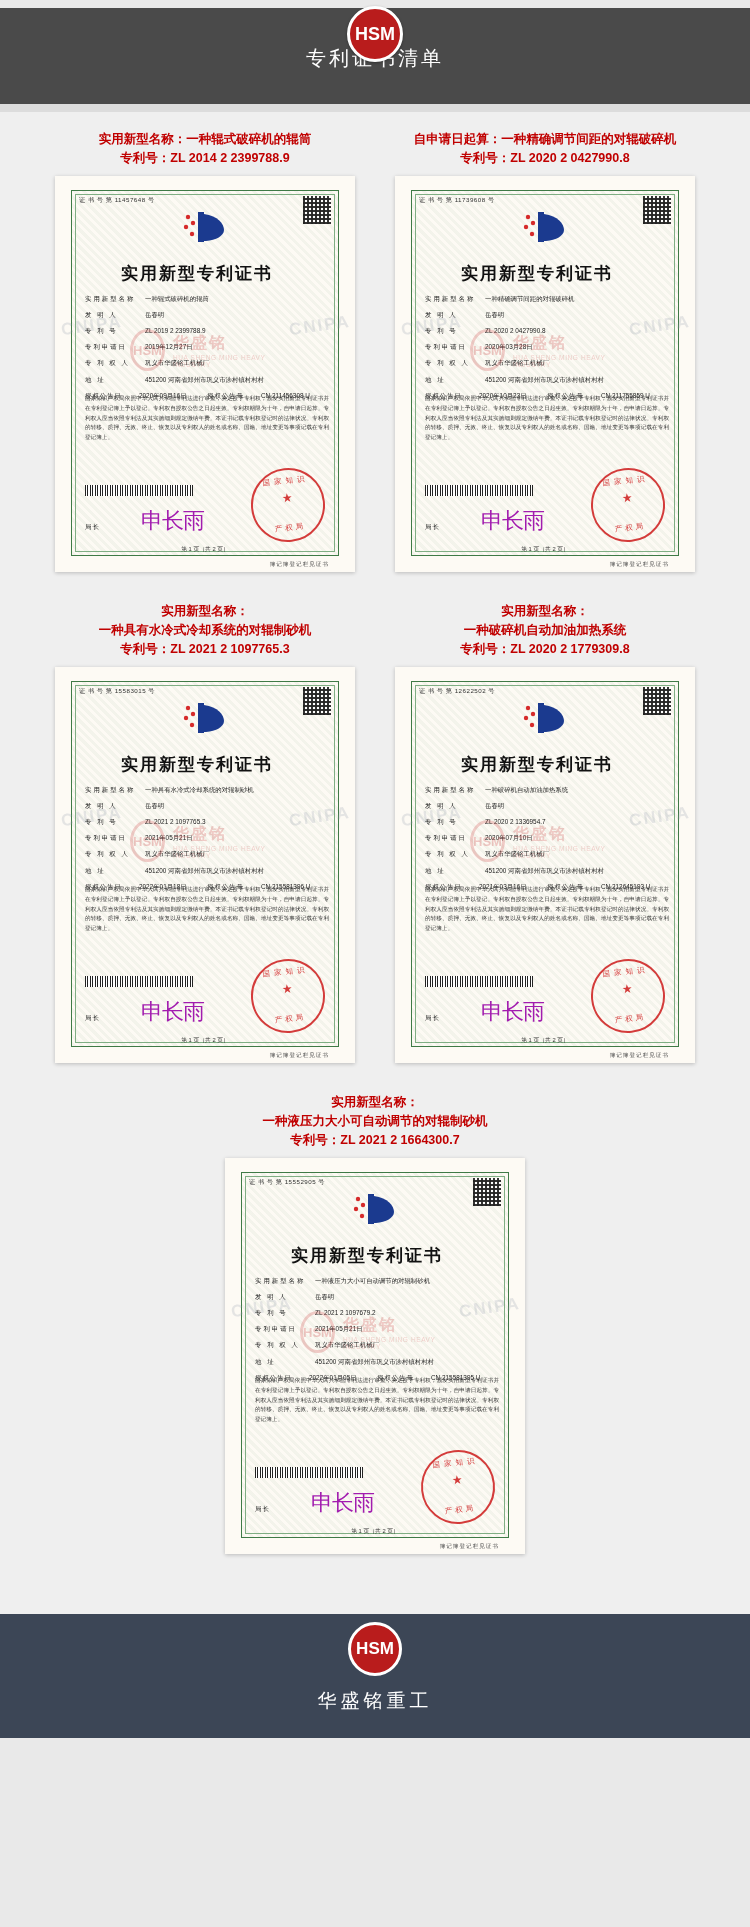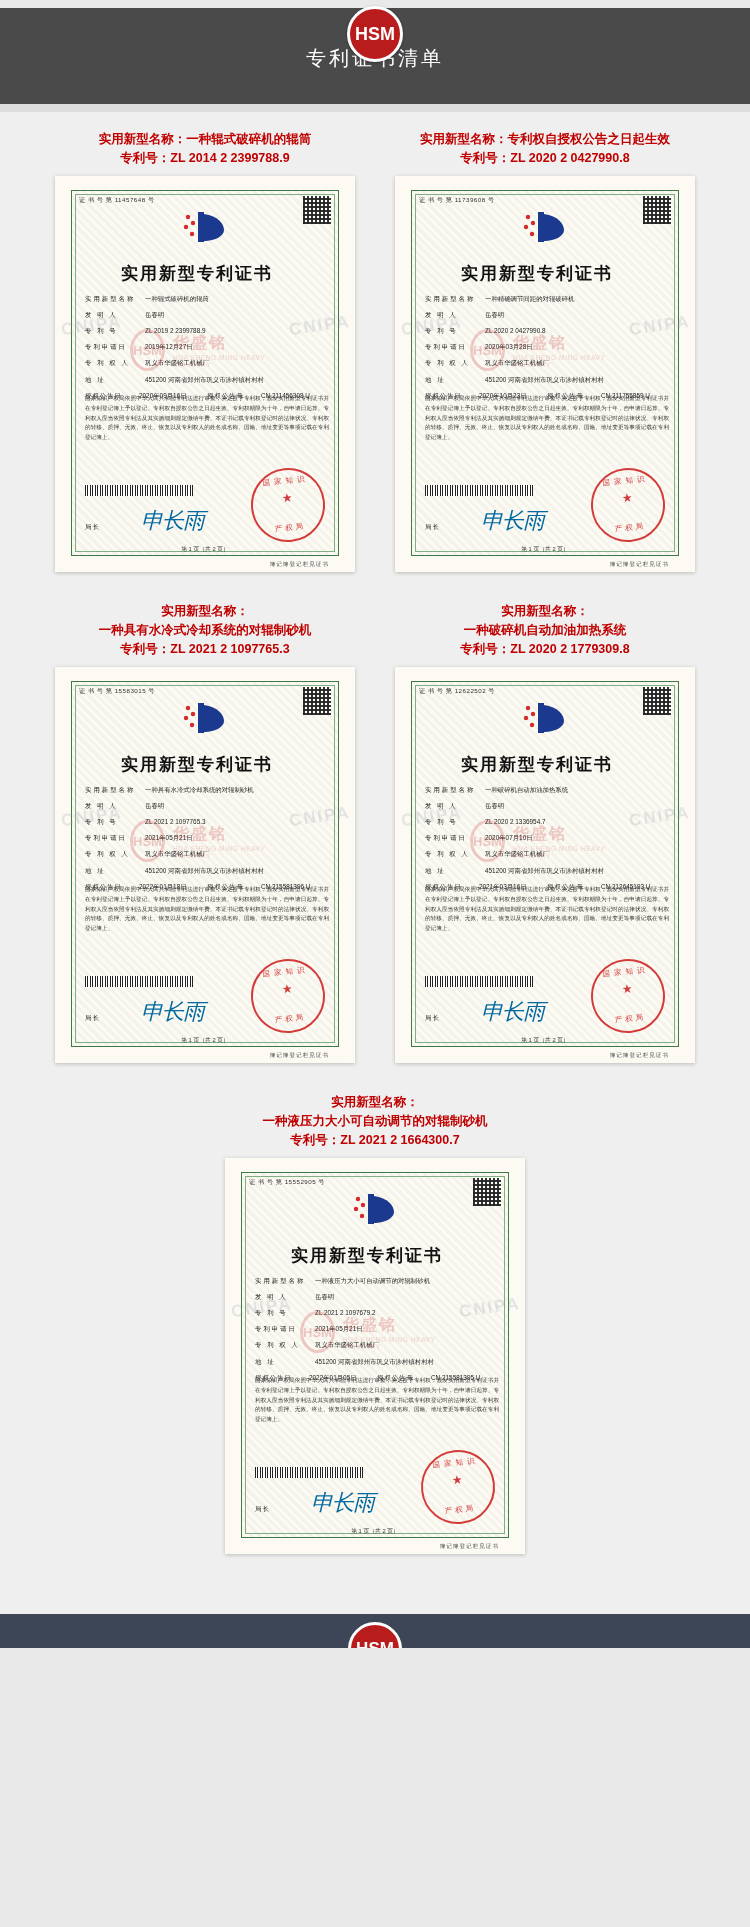--- a/index.html
+++ b/index.html
@@ -161,23 +161,22 @@
     left: 30px; bottom: 40px;
     font-size: 6.4px;
     line-height: 1.6;
     color: #222;
     letter-spacing: 1px;
   }
   .sig-script {
     position: absolute;
     left: 86px; bottom: 36px;
     font-size: 22px;
-    color: #0369a1;
+    color: #a21caf;
     font-family: "DejaVu Serif", serif;
-    font-style: italic;
     letter-spacing: -1px;
   }
   .red-seal {
     position: absolute;
     right: 30px; bottom: 30px;
     width: 74px; height: 74px;
     border-radius: 50%;
     border: 2.5px solid #cf2222;
     color: #cf2222;
     display: flex;
@@ -365,21 +364,21 @@
             <div class="tx">
               <div class="cn">华盛铭</div>
               <div class="en">HUA SHENG MING HEAVY INDUSTRY</div>
             </div>
           </div>
         </div>
       </div>
 
       <div class="cert-block">
         <div class="cert-caption">
-          <span class="ln">实用新型名称：专利权自授权公告之日起生效</span>
+          <span class="ln">自申请日起算：一种精确调节间距的对辊破碎机</span>
           <span class="ln">专利号：ZL 2020 2 0427990.8</span>
         </div>
         <div class="cert">
           <div class="cert-inner"></div>
           <div class="wm-cnipa wm-left">CNIPA</div>
           <div class="wm-cnipa wm-right">CNIPA</div>
           <div class="cert-top">
             <div class="cert-no">证 书 号 第 11739608 号</div>
             <div class="qr"></div>
           </div>
@@ -709,15 +708,18 @@
           </div>
         </div>
       </div>
     </div>
 
   </div>
 
   <div class="footer-wrap">
     <div class="footer-top"></div>
     <div class="footer-badge">HSM</div>
+    <div class="footer-bar">
+      <div class="footer-title">华盛铭重工</div>
+    </div>
   </div>
 
 </div>
 
 </body></html>

